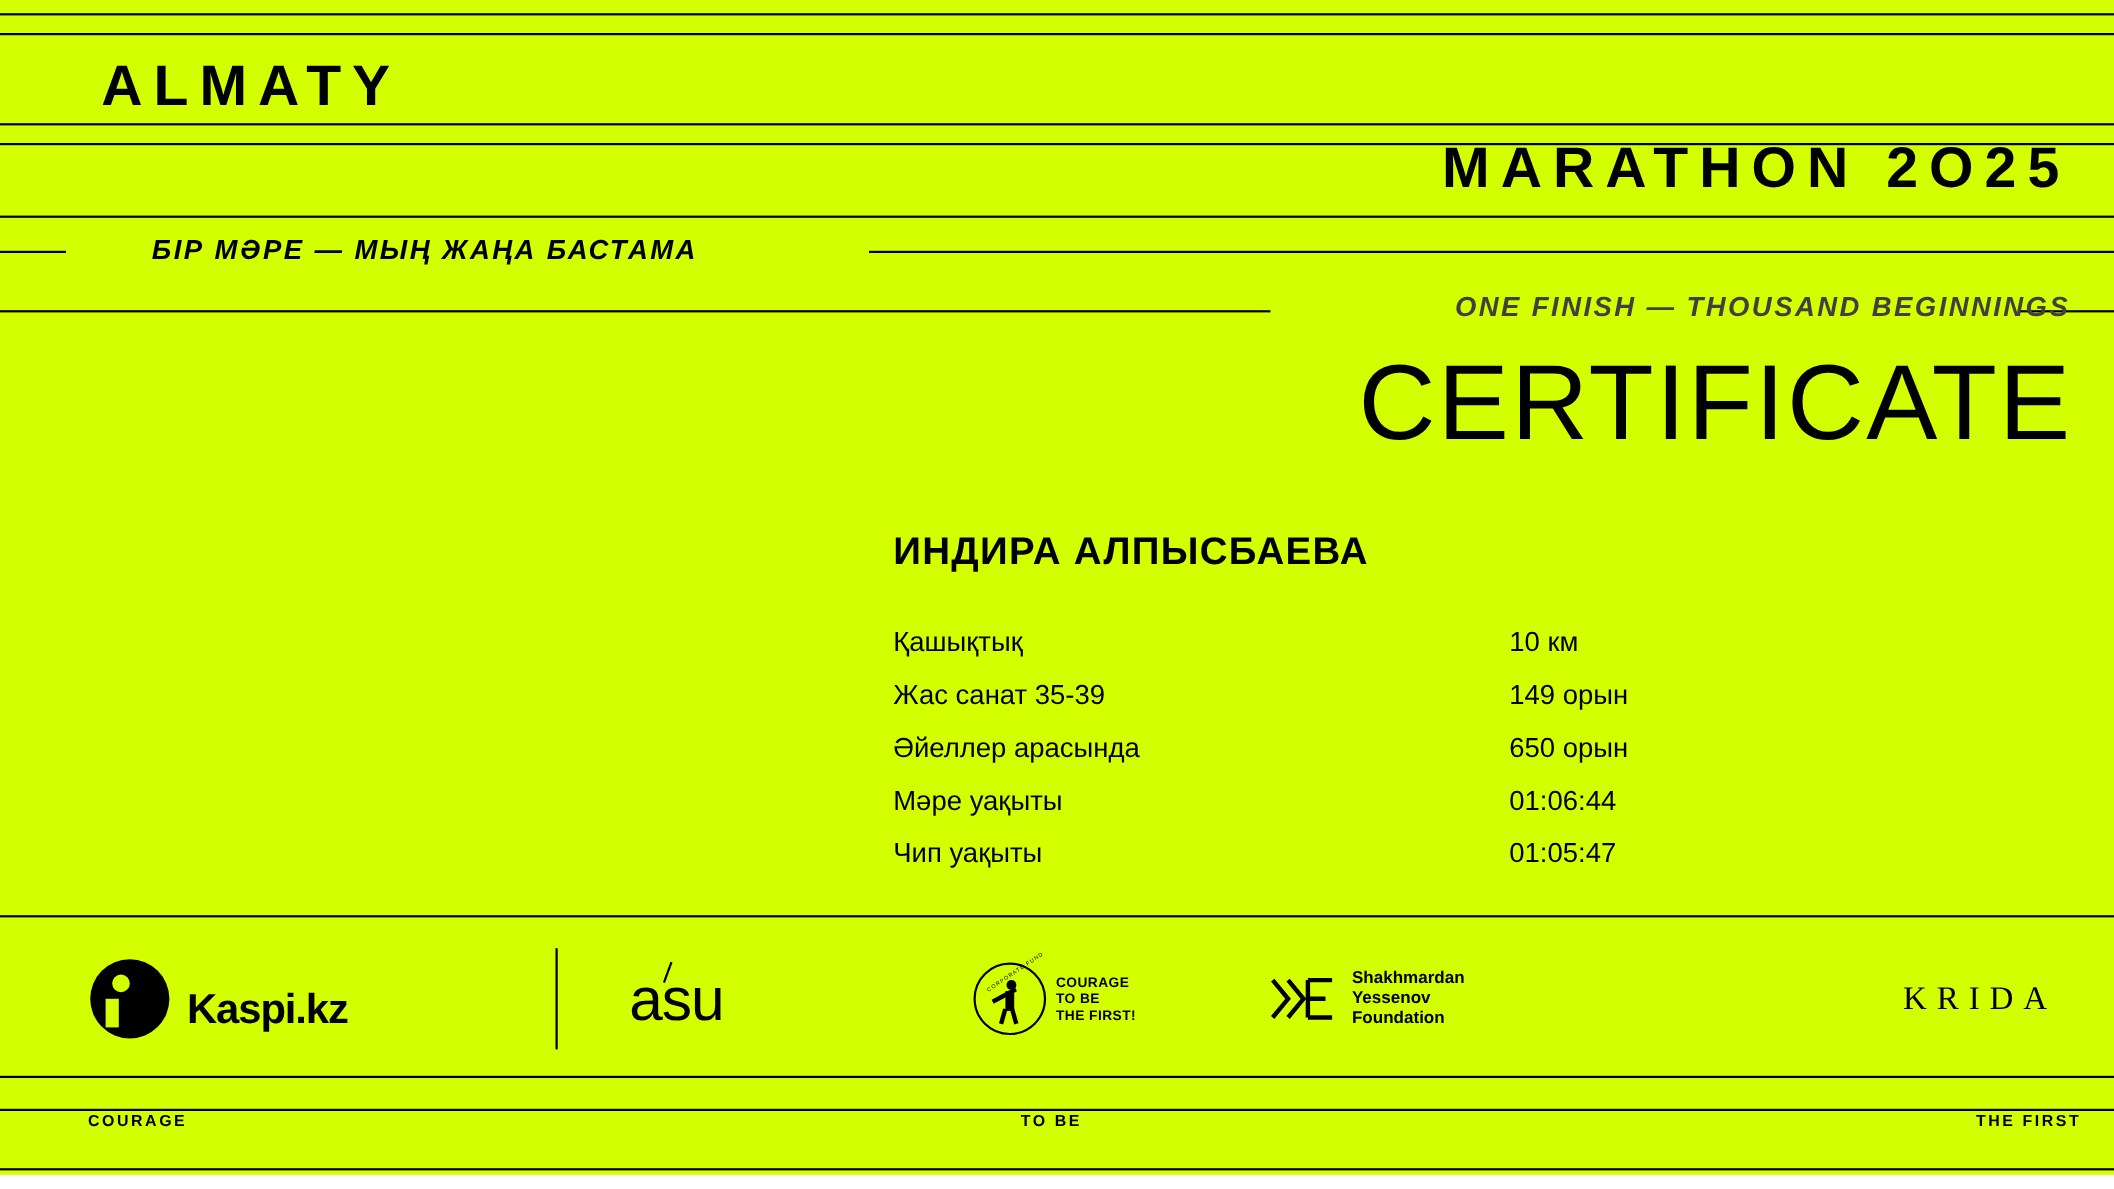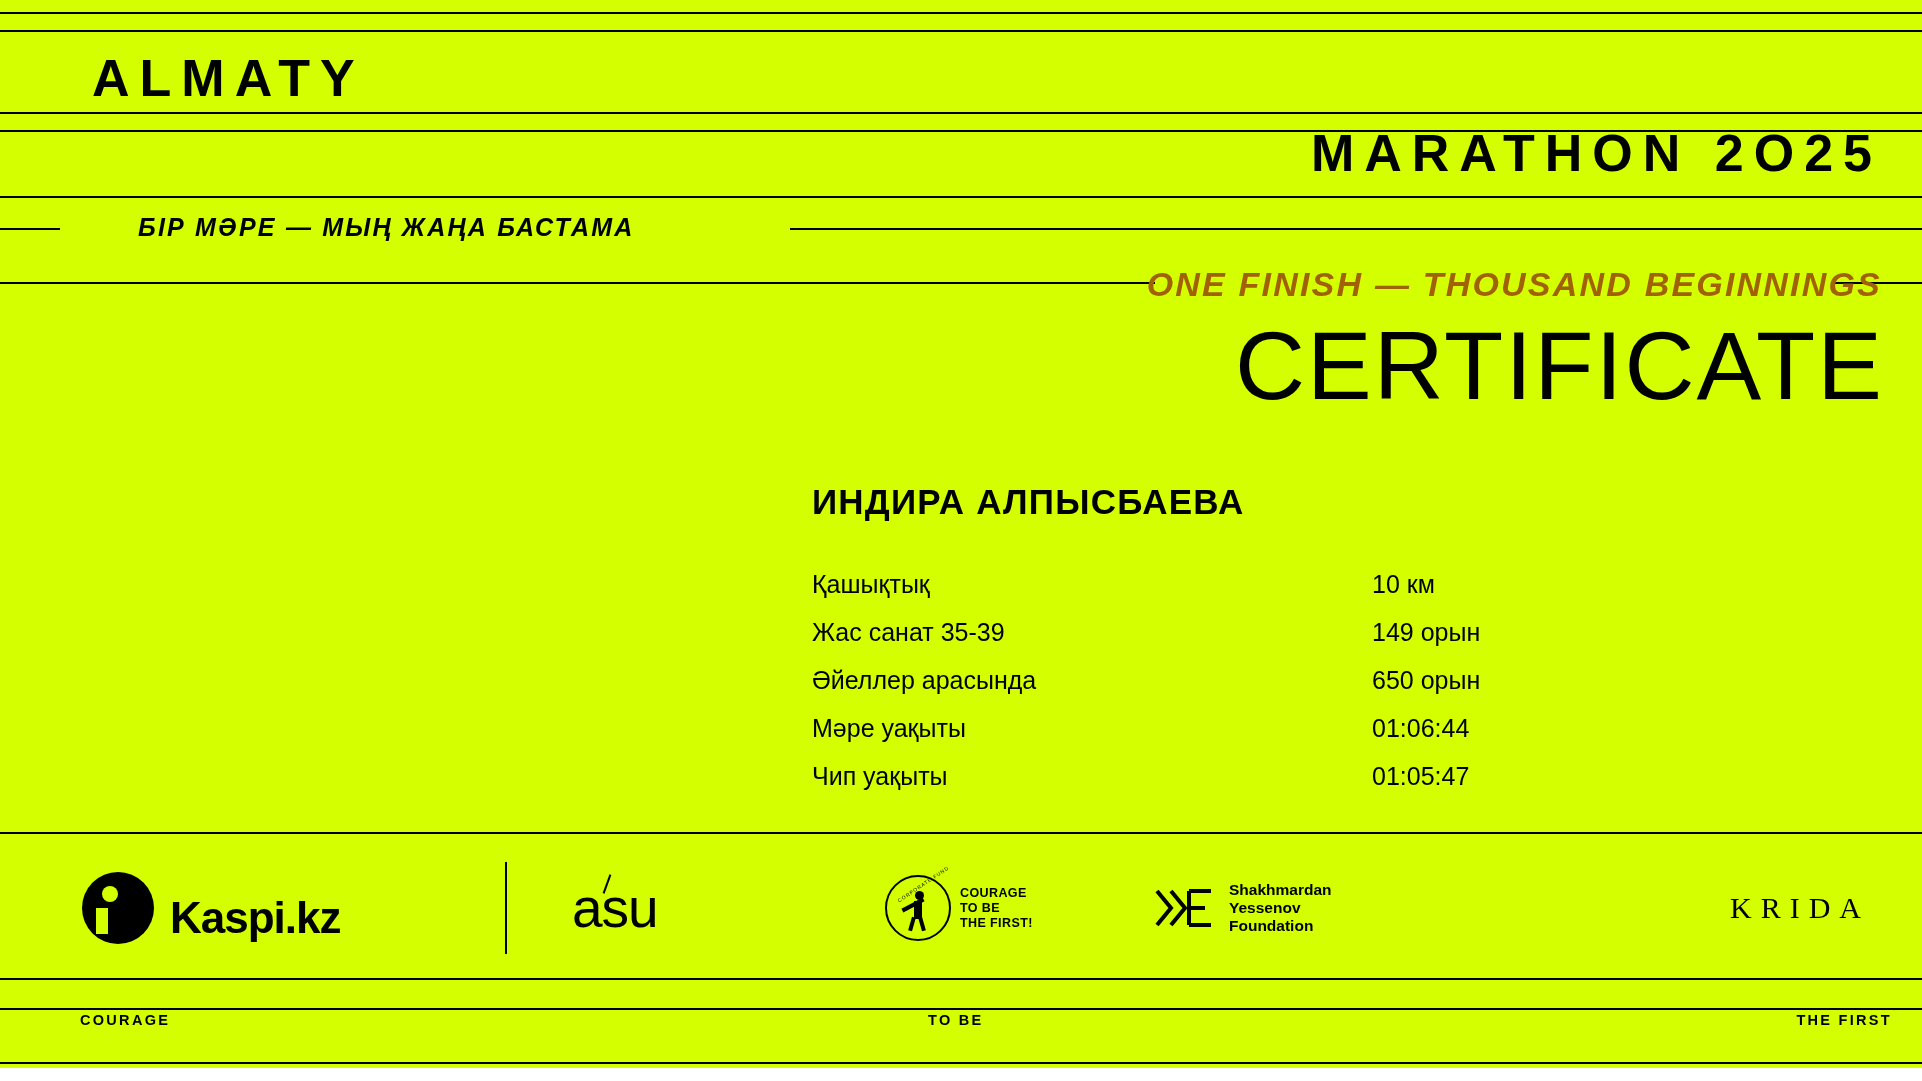--- a/index.html
+++ b/index.html
@@ -67,25 +67,25 @@
     font-style: italic;
     font-weight: 700;
     letter-spacing: 2.2px;
     color: #000000;
     white-space: nowrap;
   }
   .slogan-en {
     position: absolute;
     right: 40px;
     top: 265px;
-    font-size: 34px;
+    font-size: 25px;
     font-style: italic;
     font-weight: 700;
     letter-spacing: 2.2px;
-    color: #a16207;
+    color: #404040;
     white-space: nowrap;
   }
 
   
   .cert-title {
     position: absolute;
     right: 38px;
     top: 310px;
     font-size: 97px;
     font-weight: 400;
@@ -172,21 +172,21 @@
   .kaspi-mark:after {
     content: "";
     position: absolute;
     left: 14px;
     top: 36px;
     width: 12px;
     height: 26px;
     background: #d4ff00;
   }
   .kaspi-text {
-    font-size: 44px;
+    font-size: 38px;
     font-weight: 700;
     letter-spacing: -1px;
     color: #000;
     margin-top: 20px;
   }
 
   .divider-v {
     position: absolute;
     left: 505px;
     top: 24px;

